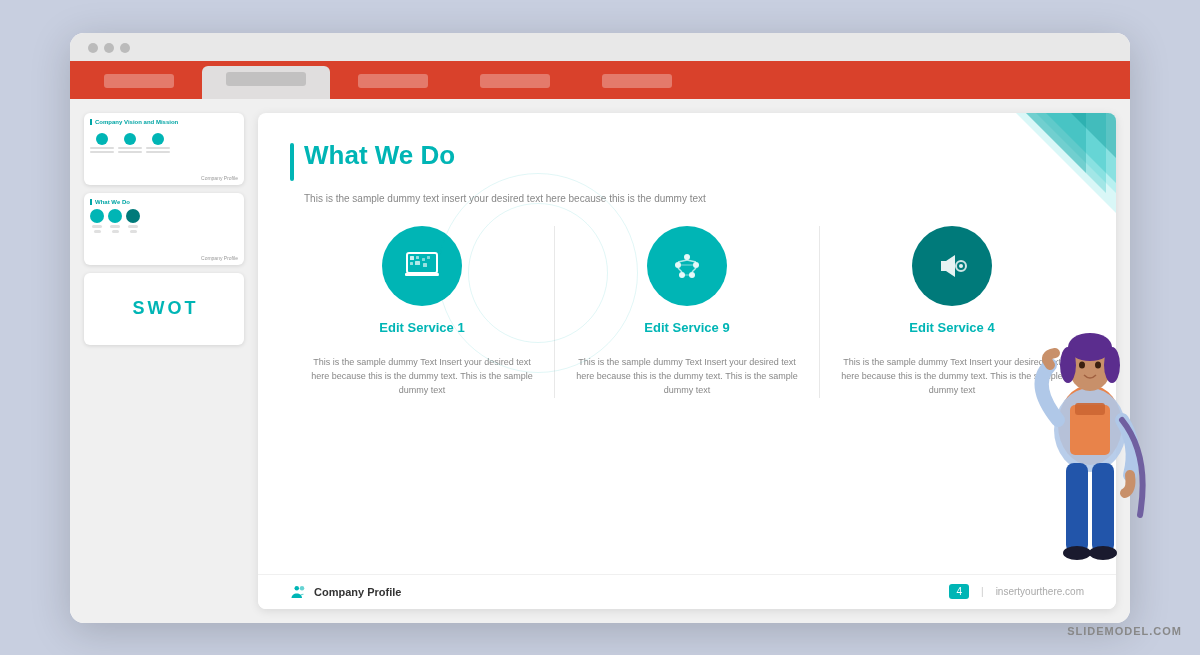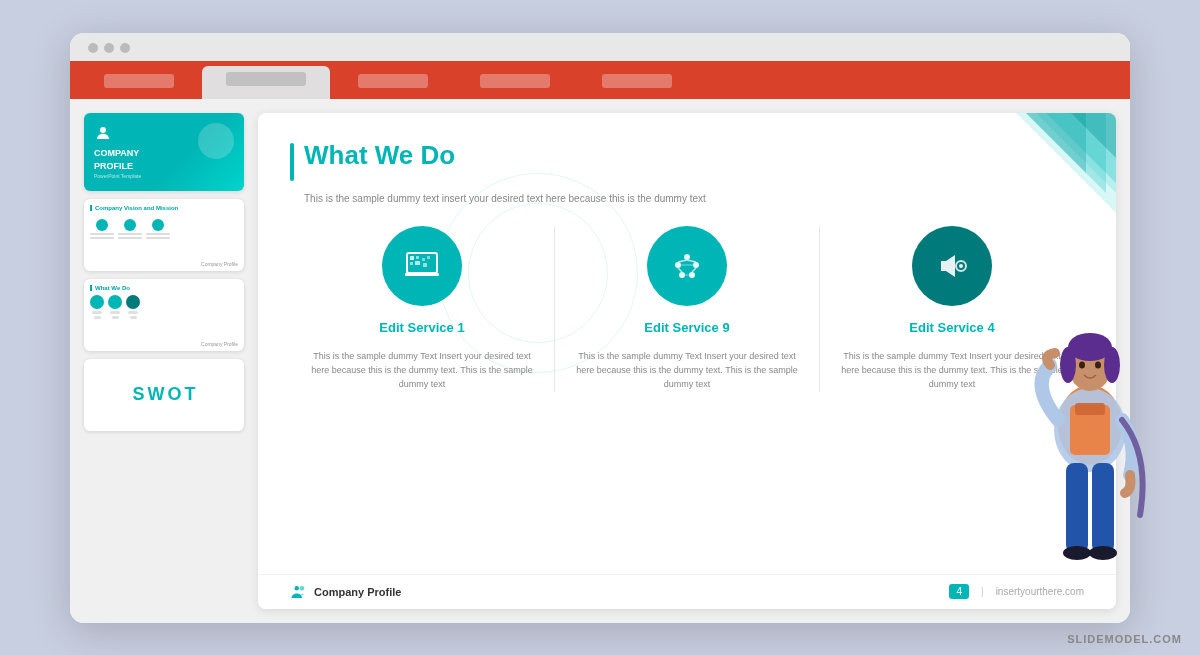--- a/index.html
+++ b/index.html
@@ -308,21 +308,21 @@
       margin-bottom: 14px;
       flex-shrink: 0;
     }
     .service-icon-circle.dark {
       background: #007a7a;
     }
     .service-title {
       font-size: 13px;
       font-weight: 700;
       color: #00b5b5;
-      margin-bottom: 14px;
+      margin-bottom: 20px;
     }
     .service-text {
       font-size: 9px;
       color: #888;
       line-height: 1.6;
     }
 
     
     .slide-footer {
       display: flex;
@@ -357,21 +357,21 @@
     }
     .footer-url {
       font-size: 10px;
       color: #aaa;
       margin-left: 8px;
     }
 
     
     .bottom-watermark {
       position: absolute;
-      bottom: 10px;
+      bottom: 18px;
       right: 18px;
       font-size: 11px;
       color: #888;
       font-weight: 600;
       letter-spacing: 1px;
     }
 
     
     .tab-ph {
       height: 14px;
@@ -439,35 +439,20 @@
     <div class="tab-item">
       <div class="tab-ph" style="width:70px;"></div>
     </div>
     <div class="tab-bar-spacer"></div>
   </div>
 
   <div class="browser-body">
 
     <div class="sidebar">
 
-      <div class="thumbnail thumb-1">
-        <div>
-          <div style="font-size:14px;color:#fff;margin-bottom:2px;">
-            
-            <svg width="18" height="18" viewBox="0 0 24 24" fill="white">
-              <circle cx="12" cy="8" r="4"></circle>
-                <path d="M4 20c0-4 3.6-7 8-7s8 3 8 7"></path>
-            </svg>
-          </div>
-          <div class="thumb-1-text">COMPANY</div>
-          <div class="thumb-1-text">PROFILE</div>
-          <div style="font-size:5px;color:rgba(255,255,255,0.7);margin-top:1px;">PowerPoint Template</div>
-        </div>
-        <div class="thumb-1-circle"></div>
-      </div>
 
       <div class="thumbnail thumb-2">
         <div class="thumb-2-inner">
           <div class="thumb-header">Company Vision and Mission</div>
           <div class="thumb-mini-items">
             <div class="thumb-mini-item">
               <div class="thumb-mini-circle"></div>
               <div class="thumb-mini-line"></div>
               <div class="thumb-mini-line"></div>
             </div>

